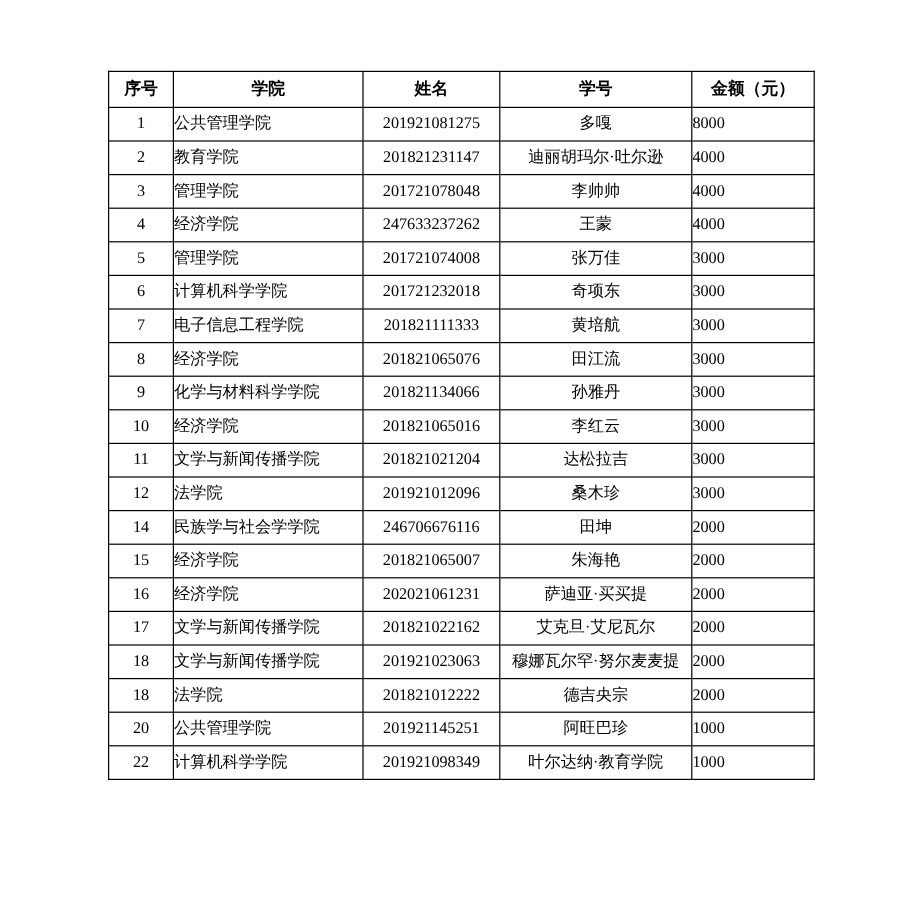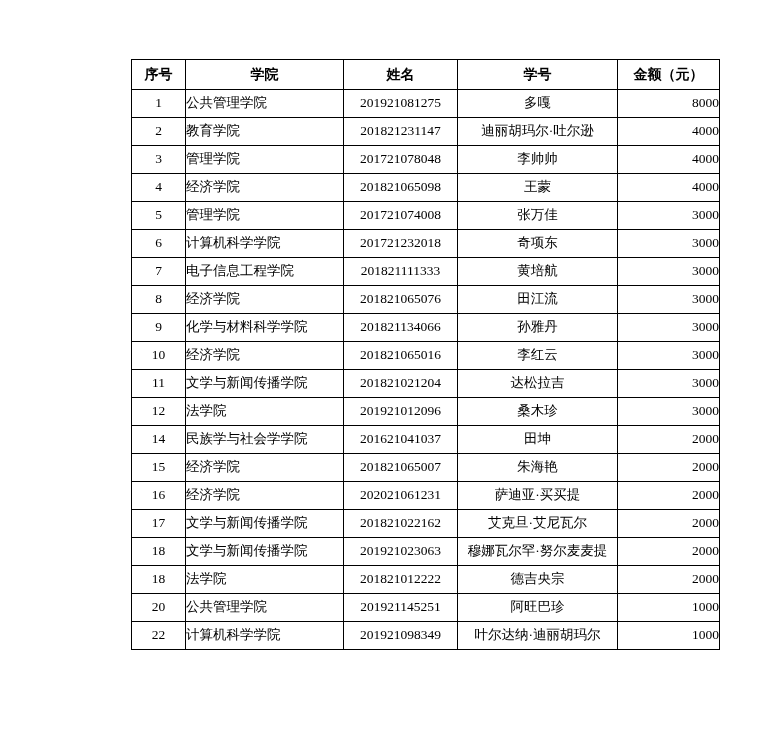--- a/index.html
+++ b/index.html
@@ -23,21 +23,20 @@
   .table-wrap {
     position: absolute;
     left: 90px;
     top: 59px;
     width: 588px;
   }
   table.award-table {
     border-collapse: collapse;
     width: 588px;
     table-layout: fixed;
-    margin-left: 41px;
   }
   table.award-table th,
   table.award-table td {
     border: 1px solid #000000;
     font-size: 13.5px;
     line-height: 1.1;
     padding: 0;
     height: 27px;
     vertical-align: middle;
     font-weight: normal;
@@ -51,21 +50,21 @@
   col.c-seq { width: 54px; }
   col.c-college { width: 158px; }
   col.c-sid { width: 114px; }
   col.c-name { width: 160px; }
   col.c-amount { width: 102px; }
 
   td.seq { text-align: center; }
   td.college { text-align: left; }
   td.sid { text-align: center; }
   td.name { text-align: center; padding-left: 9px; }
-  td.amount { text-align: right; padding-right: 9px; }
+  td.amount { padding-right: 9px; }
 </style>
 </head>
 <body>
 
 <div class="page">
   <div class="table-wrap">
     <table class="award-table">
       <colgroup>
         <col class="c-seq">
         <col class="c-college">
@@ -100,21 +99,21 @@
           <tr>
             <td class="seq">3</td>
             <td class="college">管理学院</td>
             <td class="sid">201721078048</td>
             <td class="name">李帅帅</td>
             <td class="amount">4000</td>
           </tr>
           <tr>
             <td class="seq">4</td>
             <td class="college">经济学院</td>
-            <td class="sid">201821065098</td>
+            <td class="sid">247633237262</td>
             <td class="name">王蒙</td>
             <td class="amount">4000</td>
           </tr>
           <tr>
             <td class="seq">5</td>
             <td class="college">管理学院</td>
             <td class="sid">201721074008</td>
             <td class="name">张万佳</td>
             <td class="amount">3000</td>
           </tr>
@@ -163,21 +162,21 @@
           <tr>
             <td class="seq">12</td>
             <td class="college">法学院</td>
             <td class="sid">201921012096</td>
             <td class="name">桑木珍</td>
             <td class="amount">3000</td>
           </tr>
           <tr>
             <td class="seq">14</td>
             <td class="college">民族学与社会学学院</td>
-            <td class="sid">201621041037</td>
+            <td class="sid">246706676116</td>
             <td class="name">田坤</td>
             <td class="amount">2000</td>
           </tr>
           <tr>
             <td class="seq">15</td>
             <td class="college">经济学院</td>
             <td class="sid">201821065007</td>
             <td class="name">朱海艳</td>
             <td class="amount">2000</td>
           </tr>
@@ -213,19 +212,19 @@
             <td class="seq">20</td>
             <td class="college">公共管理学院</td>
             <td class="sid">201921145251</td>
             <td class="name">阿旺巴珍</td>
             <td class="amount">1000</td>
           </tr>
           <tr>
             <td class="seq">22</td>
             <td class="college">计算机科学学院</td>
             <td class="sid">201921098349</td>
-            <td class="name">叶尔达纳·迪丽胡玛尔</td>
+            <td class="name">叶尔达纳·教育学院</td>
             <td class="amount">1000</td>
           </tr>
         </tbody>
     </table>
   </div>
 </div>
 
 </body></html>

